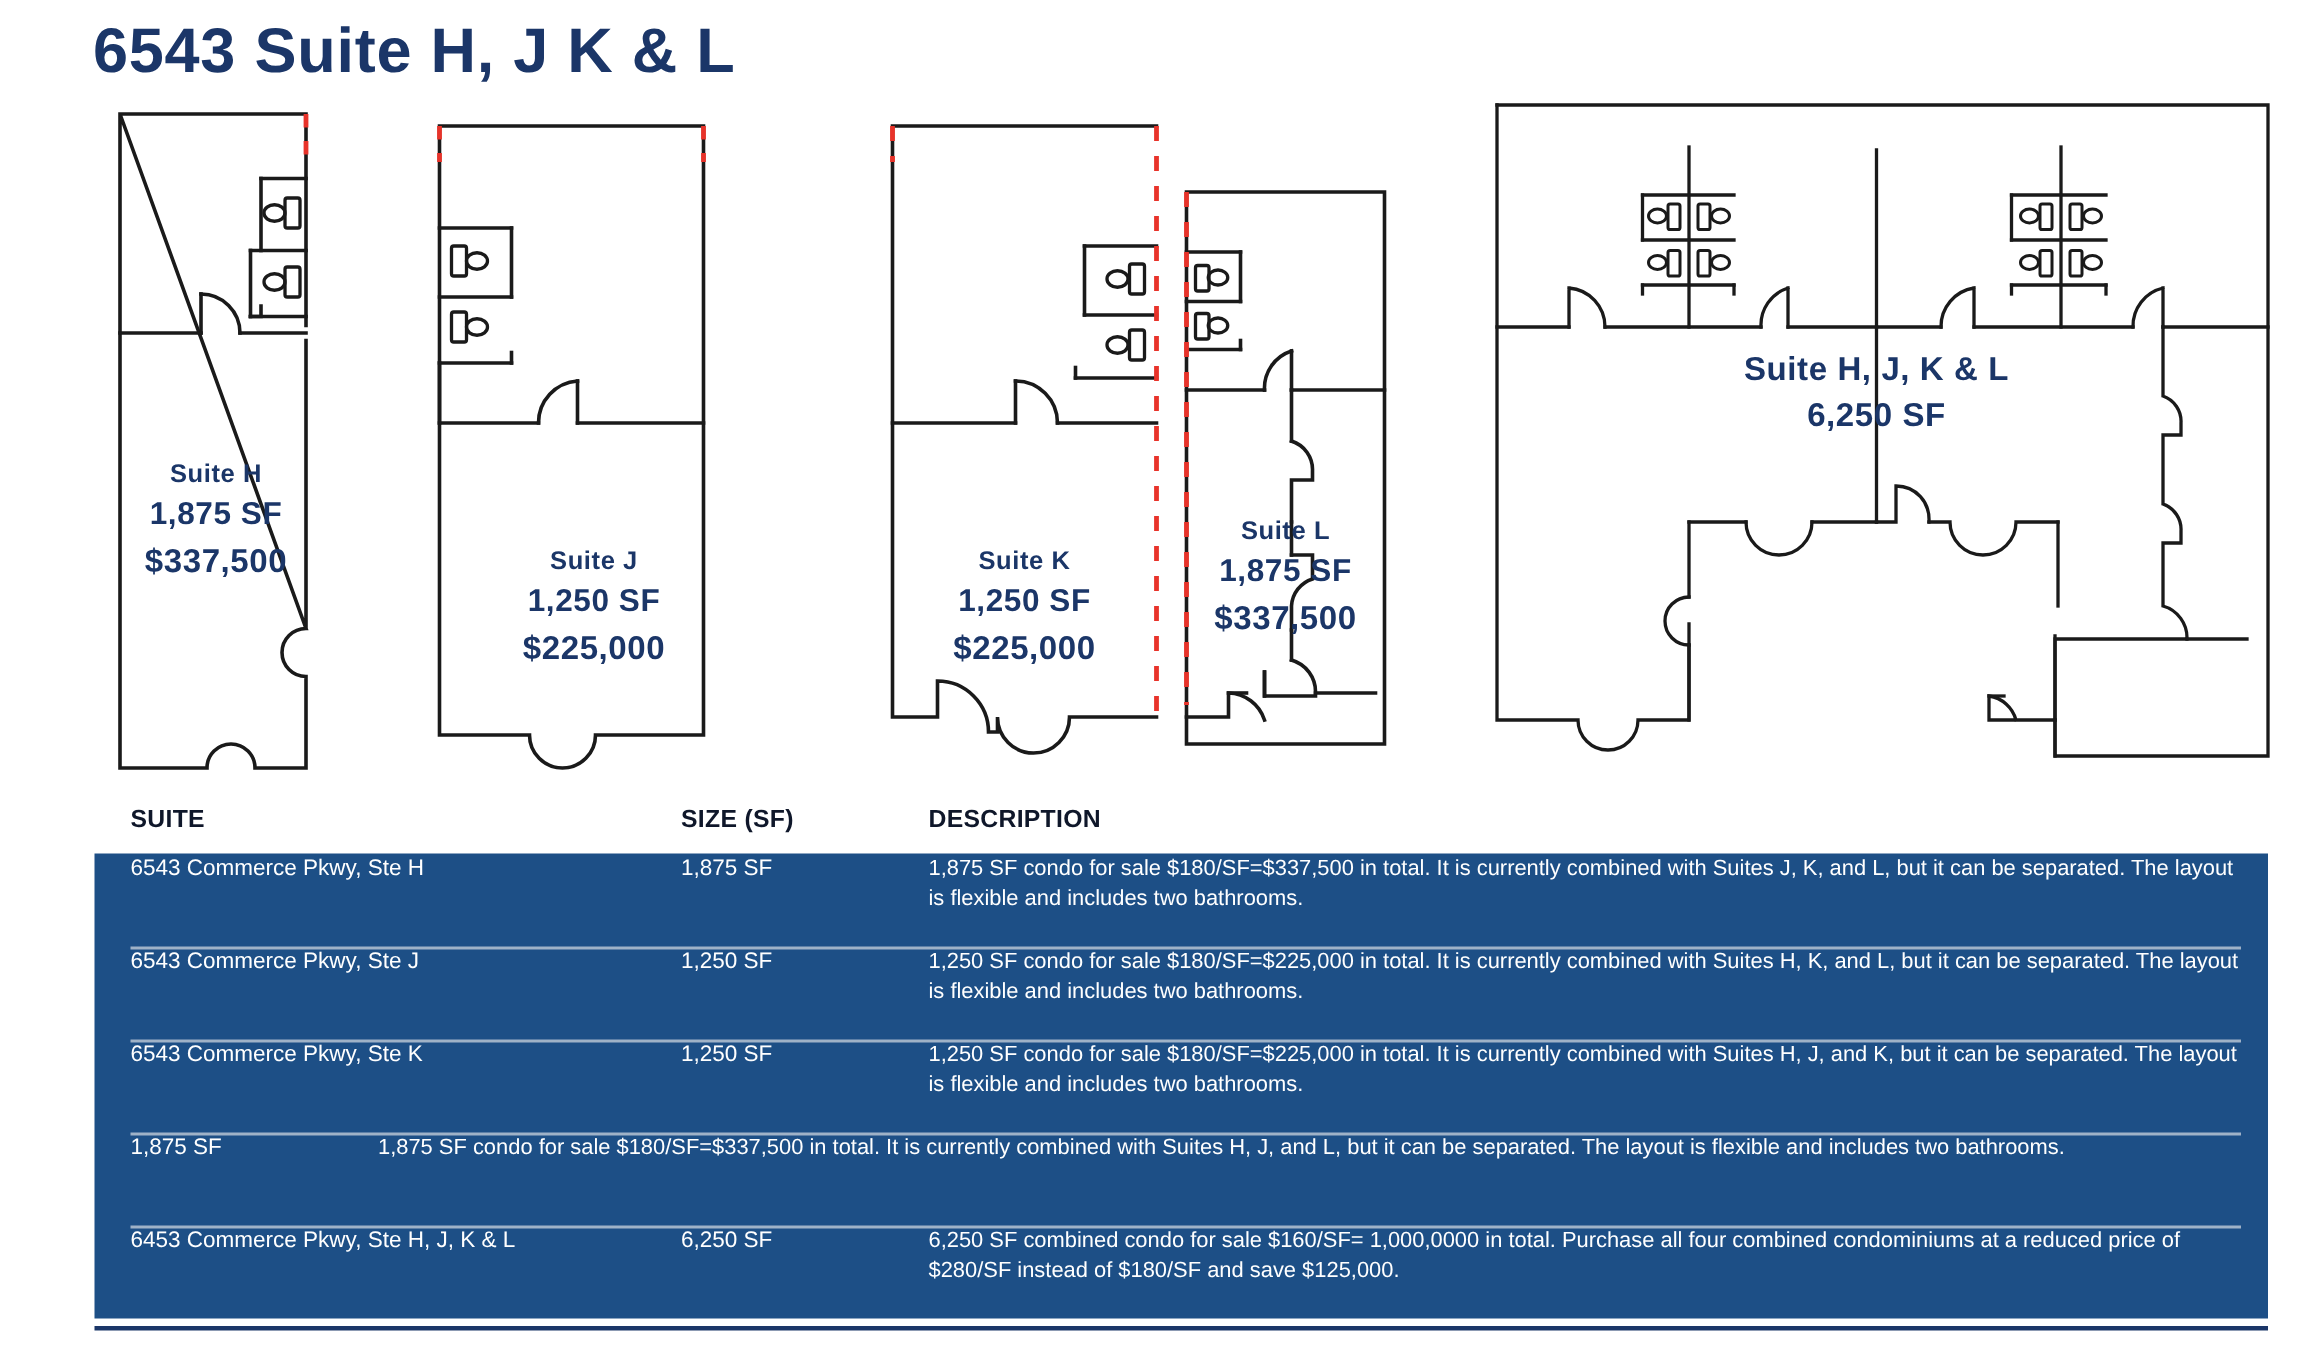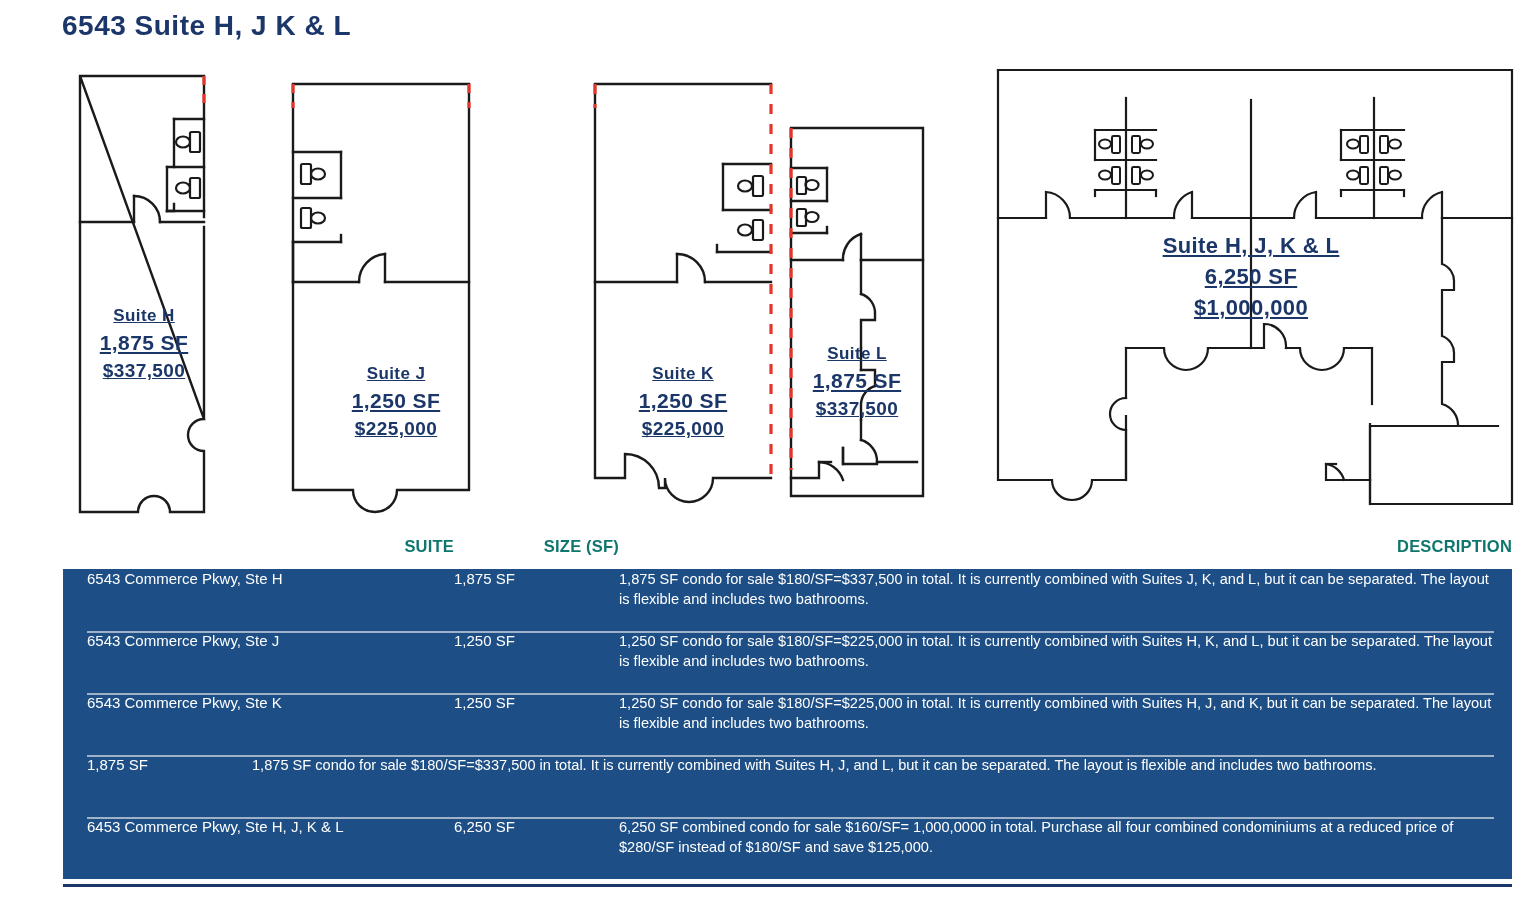--- a/index.html
+++ b/index.html
@@ -13,21 +13,21 @@
     font-family: "Liberation Sans", sans-serif;
     position: relative;
     overflow: hidden;
   }
 
   
   #page-title {
     position: absolute;
     left: 62px;
     top: 10px;
-    font-size: 28px;
+    font-size: 42px;
     font-weight: bold;
     color: #1b3668;
     letter-spacing: 0.5px;
     white-space: nowrap;
   }
 
   
   #plans {
     position: absolute;
     left: 0;
@@ -46,50 +46,48 @@
 
   
   .plan-caption {
     position: absolute;
     text-align: center;
     color: #1b3668;
     font-weight: bold;
     line-height: 1.42;
     white-space: nowrap;
     pointer-events: none;
-    text-decoration: underline;
   }
   .plan-caption .cap-name { font-size: 17px; letter-spacing: 0.4px; }
   .plan-caption .cap-size { font-size: 21px; letter-spacing: 0.4px; }
-  .plan-caption .cap-price { font-size: 19px; letter-spacing: 0.4px; }
+  .plan-caption .cap-price { font-size: 22px; letter-spacing: 0.4px; }
 
   .cap-big .cap-name { font-size: 22px; }
   .cap-big .cap-size { font-size: 22px; }
   .cap-big .cap-price { font-size: 22px; }
 
   
   #suite-table {
     position: absolute;
     left: 63px;
     top: 537px;
     width: 1449px;
   }
   #table-header {
     display: flex;
     height: 32px;
     align-items: flex-start;
     padding-left: 24px;
     box-sizing: border-box;
   }
   #table-header .th {
-    color: #0f766e;
+    color: #0f172a;
     font-size: 16.5px;
     font-weight: bold;
     letter-spacing: 0.2px;
-    text-align: right;
   }
   .col-suite  { width: 367px; flex: 0 0 367px; }
   .col-size   { width: 165px; flex: 0 0 165px; }
   .col-desc   { flex: 1 1 auto; }
 
   #table-body {
     background: #1d4f86;
     padding: 0;
   }
   .trow {
@@ -384,21 +382,20 @@
         <ellipse cx="399" cy="76" rx="6" ry="4.6"></ellipse>
         <rect x="364" y="99" width="8" height="17" rx="1.4"></rect>
         <ellipse cx="357" cy="107" rx="6" ry="4.6"></ellipse>
         <rect x="384" y="99" width="8" height="17" rx="1.4"></rect>
         <ellipse cx="399" cy="107" rx="6" ry="4.6"></ellipse>
       </g>
     </svg>
     <div class="plan-caption cap-big" style="left:90px; top:162px; width:330px;">
       <div class="cap-name">Suite H, J, K &amp; L</div>
       <div class="cap-size">6,250 SF</div>
-      <div class="cap-price">$1,000,000</div>
     </div>
   </div>
 
 </div>
 
 <div id="suite-table">
 
   <div id="table-header">
     <div class="th col-suite">SUITE</div>
     <div class="th col-size">SIZE (SF)</div>

